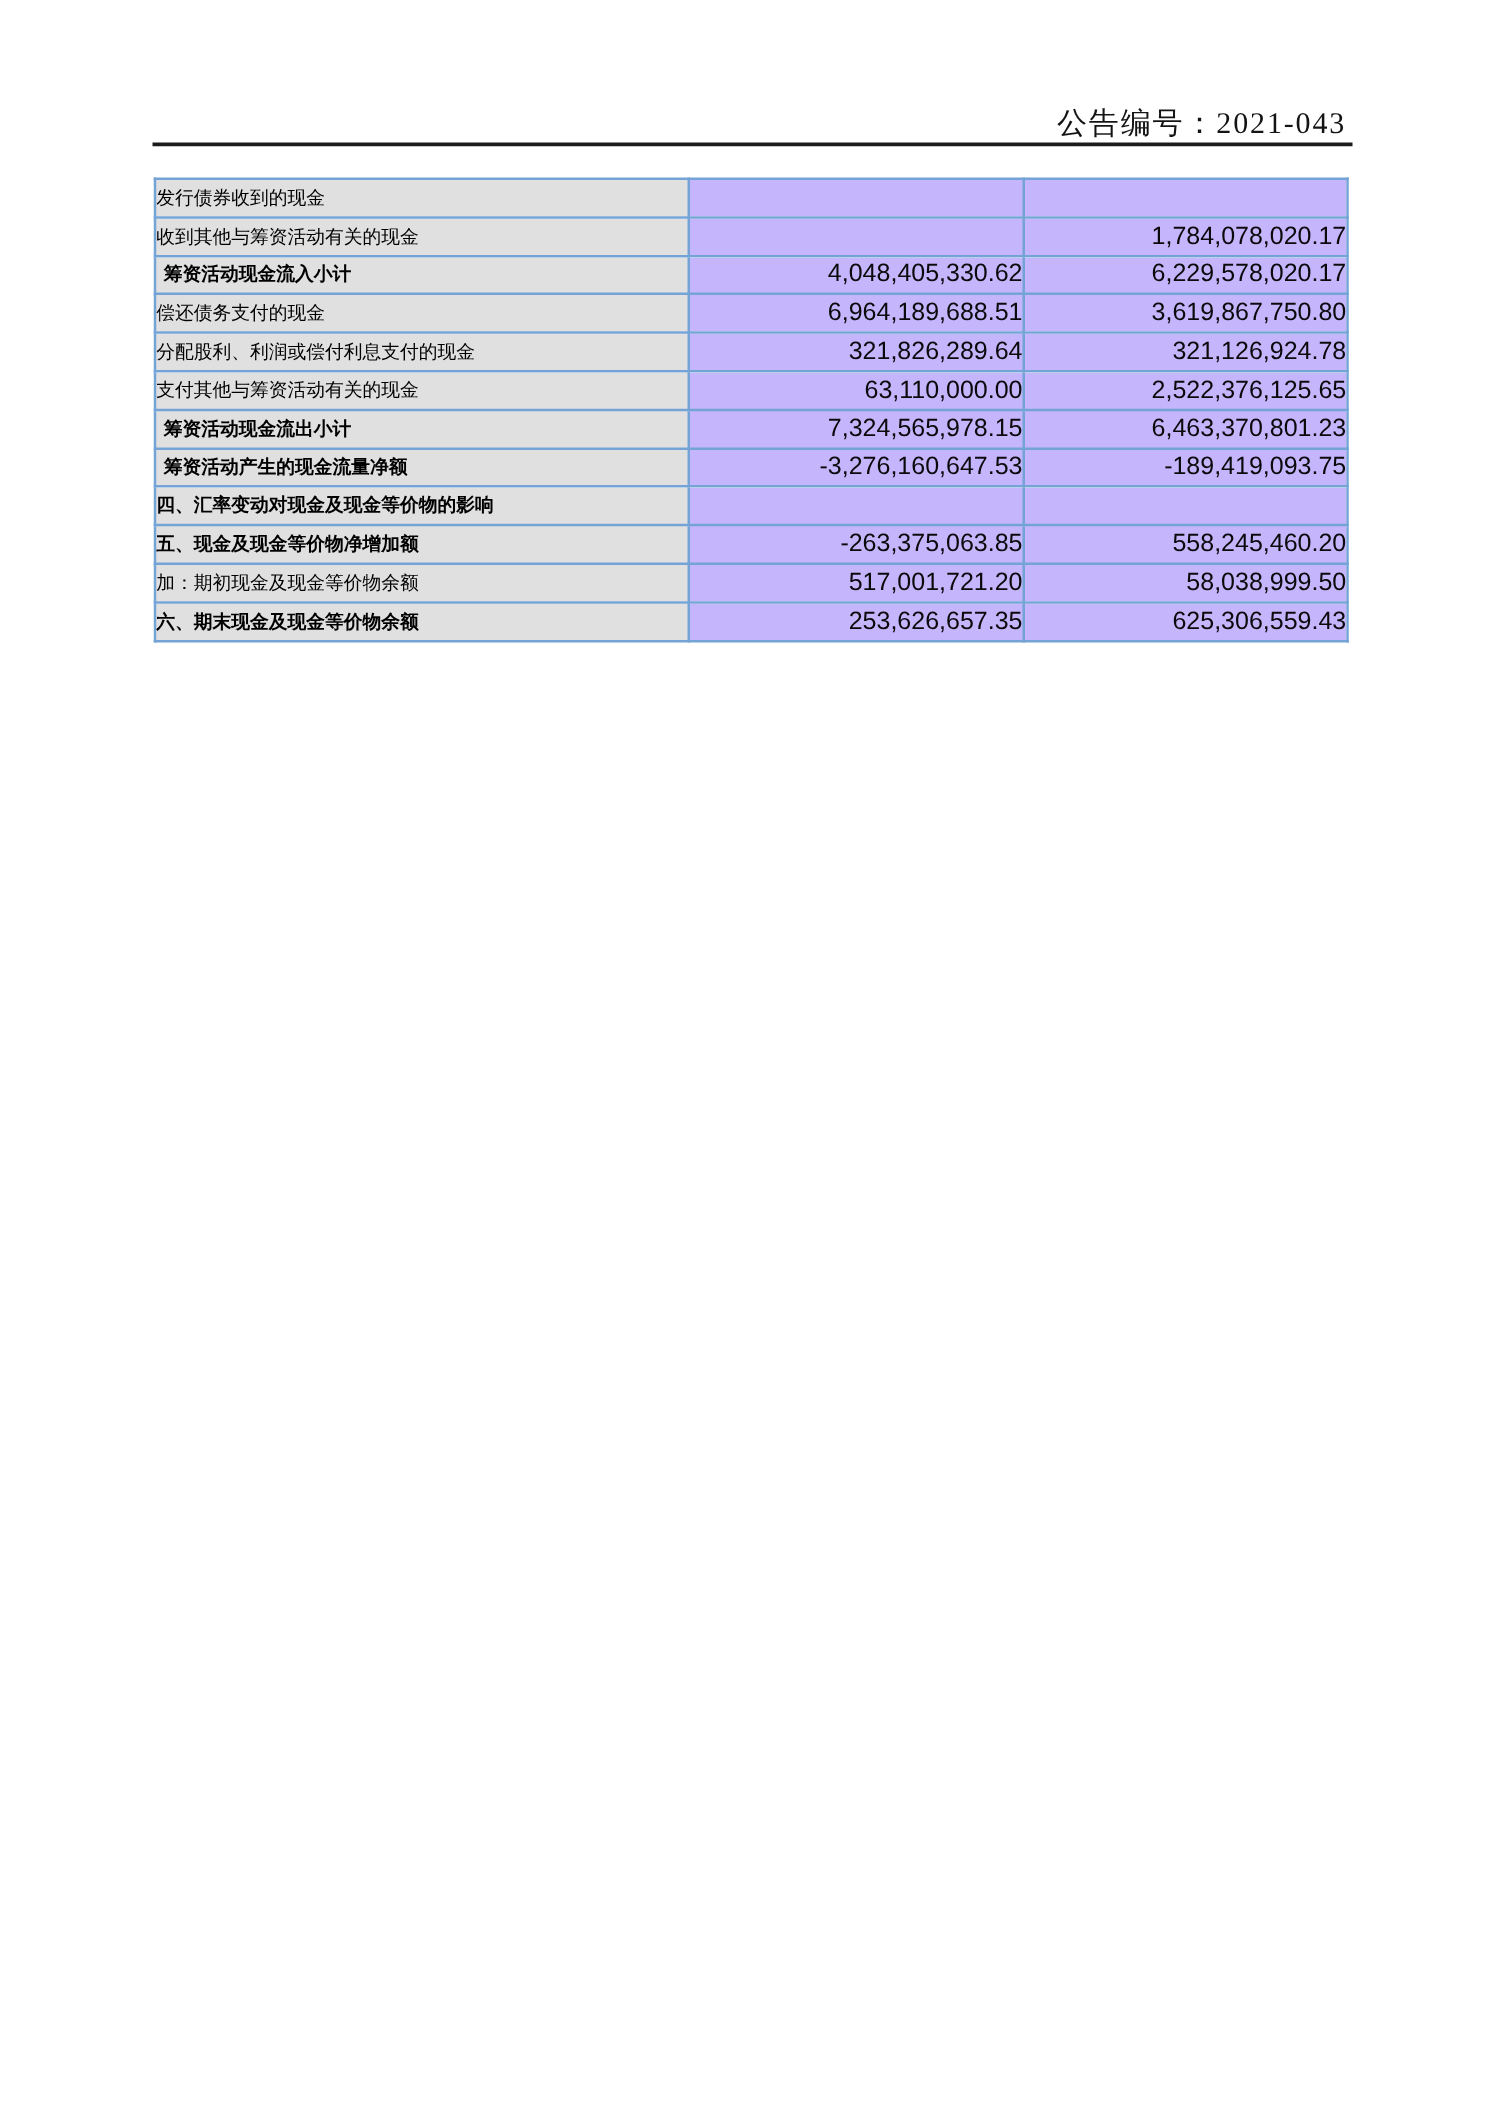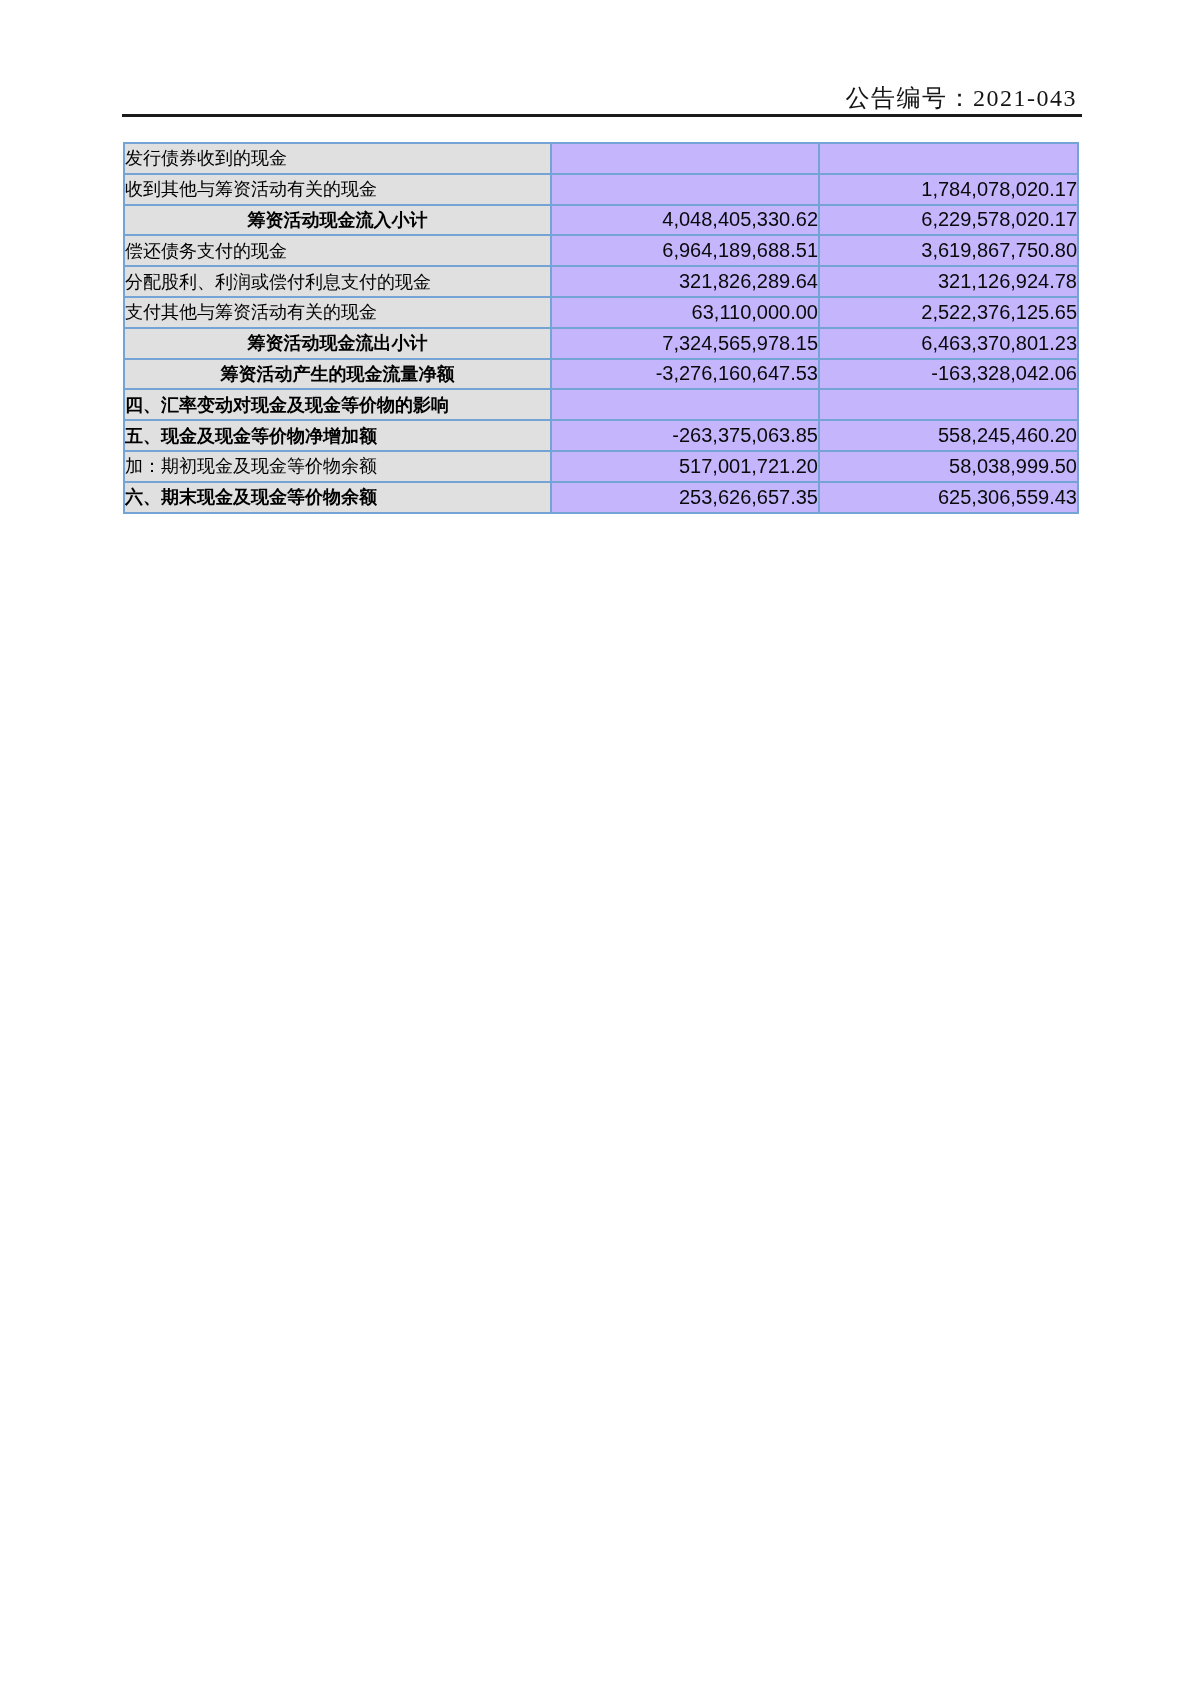--- a/index.html
+++ b/index.html
@@ -47,36 +47,35 @@
     border: 2px solid var(--tbl-border);
     height: 30.8px;
     vertical-align: middle;
     white-space: nowrap;
     overflow: hidden;
     padding: 0;
   }
   td.cell-label {
     background: var(--tbl-shade);
     font-family: "Liberation Serif", serif;
-    font-size: 18px;
+    font-size: 15px;
     padding: 0 6px 0 14px;
     text-align: left;
   }
   td.cell-num {
     background: #c4b5fd;
     font-family: "Liberation Sans", sans-serif;
     font-size: 20px;
     text-align: right;
     padding: 0 9px 0 4px;
     color: #0a0a0a;
   }
   tr.style-bold-center td.cell-label {
     font-weight: 700;
     font-family: Liberation Serif, serif;
-    text-align: center;
     padding: 0 6px;
   }
   tr.style-bold-left td.cell-label {
     font-weight: 700;
     font-family: "Liberation Sans", sans-serif;
   }
 </style>
 </head>
 <body>
 
@@ -122,21 +121,21 @@
     <td class="cell-num">2,522,376,125.65</td>
   </tr>
       <tr class="style-bold-center">
     <td class="cell-label">筹资活动现金流出小计</td>
     <td class="cell-num">7,324,565,978.15</td>
     <td class="cell-num">6,463,370,801.23</td>
   </tr>
       <tr class="style-bold-center">
     <td class="cell-label">筹资活动产生的现金流量净额</td>
     <td class="cell-num">-3,276,160,647.53</td>
-    <td class="cell-num">-163,328,042.06</td>
+    <td class="cell-num">-189,419,093.75</td>
   </tr>
       <tr class="style-bold-left">
     <td class="cell-label">四、汇率变动对现金及现金等价物的影响</td>
     <td class="cell-num"></td>
     <td class="cell-num"></td>
   </tr>
       <tr class="style-bold-left">
     <td class="cell-label">五、现金及现金等价物净增加额</td>
     <td class="cell-num">-263,375,063.85</td>
     <td class="cell-num">558,245,460.20</td>

